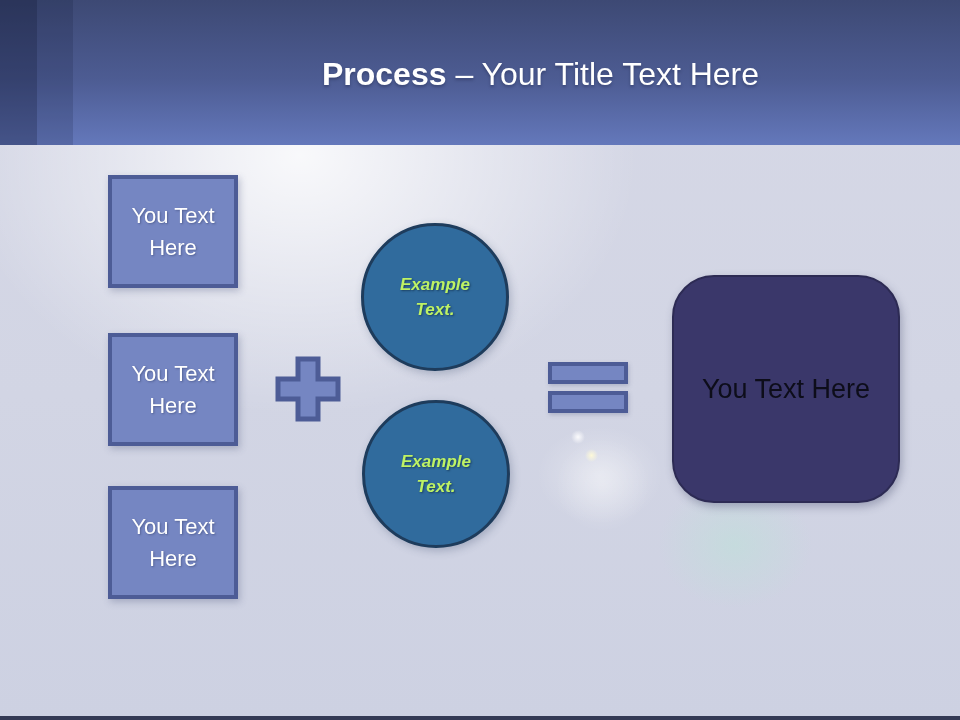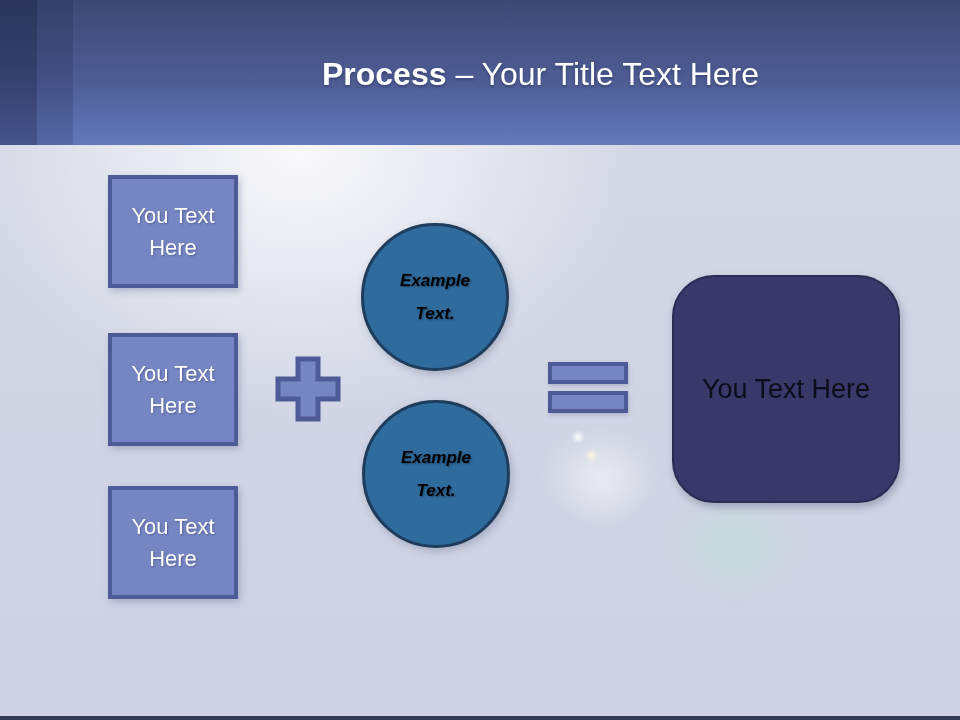--- a/index.html
+++ b/index.html
@@ -45,21 +45,21 @@
   .equals-bar{
     width:80px;height:22px;box-sizing:border-box;
     background:#7586c2;border:4px solid #4d5c96;margin-bottom:7px;
     box-shadow:1px 2px 4px rgba(70,80,120,0.25);
   }
   
   .circle{
     position:absolute;width:148px;height:148px;border-radius:50%;box-sizing:border-box;
     background:#306b9d;border:3px solid #1e3c5c;
     display:flex;align-items:center;justify-content:center;text-align:center;
-    color:#000000;font-size:17px;line-height:33px;font-weight:bold;font-style:italic;
+    color:#bef264;font-size:17px;line-height:25px;font-weight:bold;font-style:italic;
     text-shadow:1px 1px 2px rgba(10,30,50,0.55);
     box-shadow:2px 3px 8px rgba(60,75,110,0.30);
   }
   .circle .inner{width:88px;}
   .circle1{left:361px;top:223px;}
   .circle2{left:362px;top:400px;}
   
   .result-box{
     position:absolute;left:672px;top:275px;width:228px;height:228px;box-sizing:border-box;
     background:#3a376a;border:2px solid #2d2b54;border-radius:42px;

